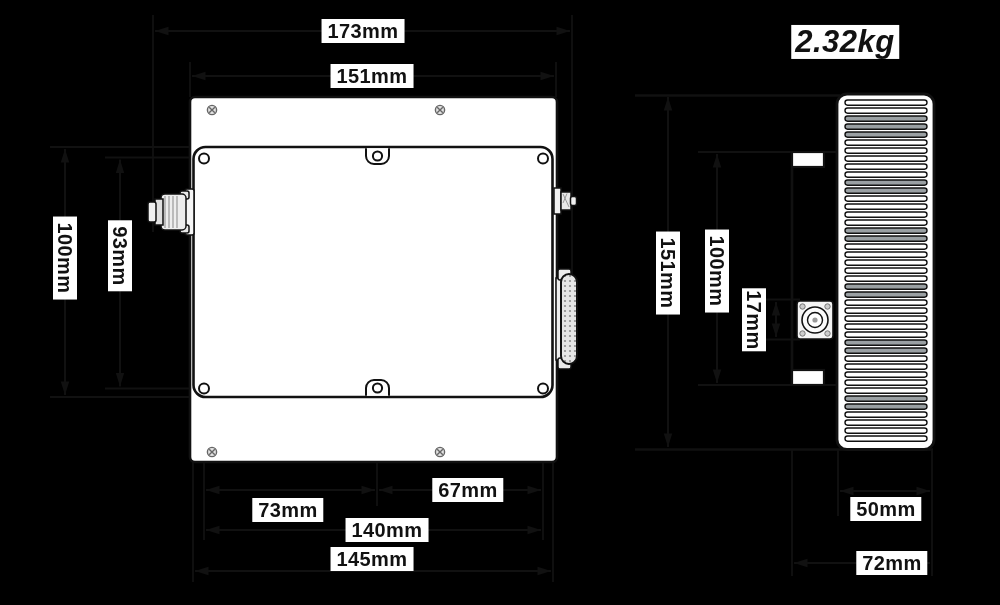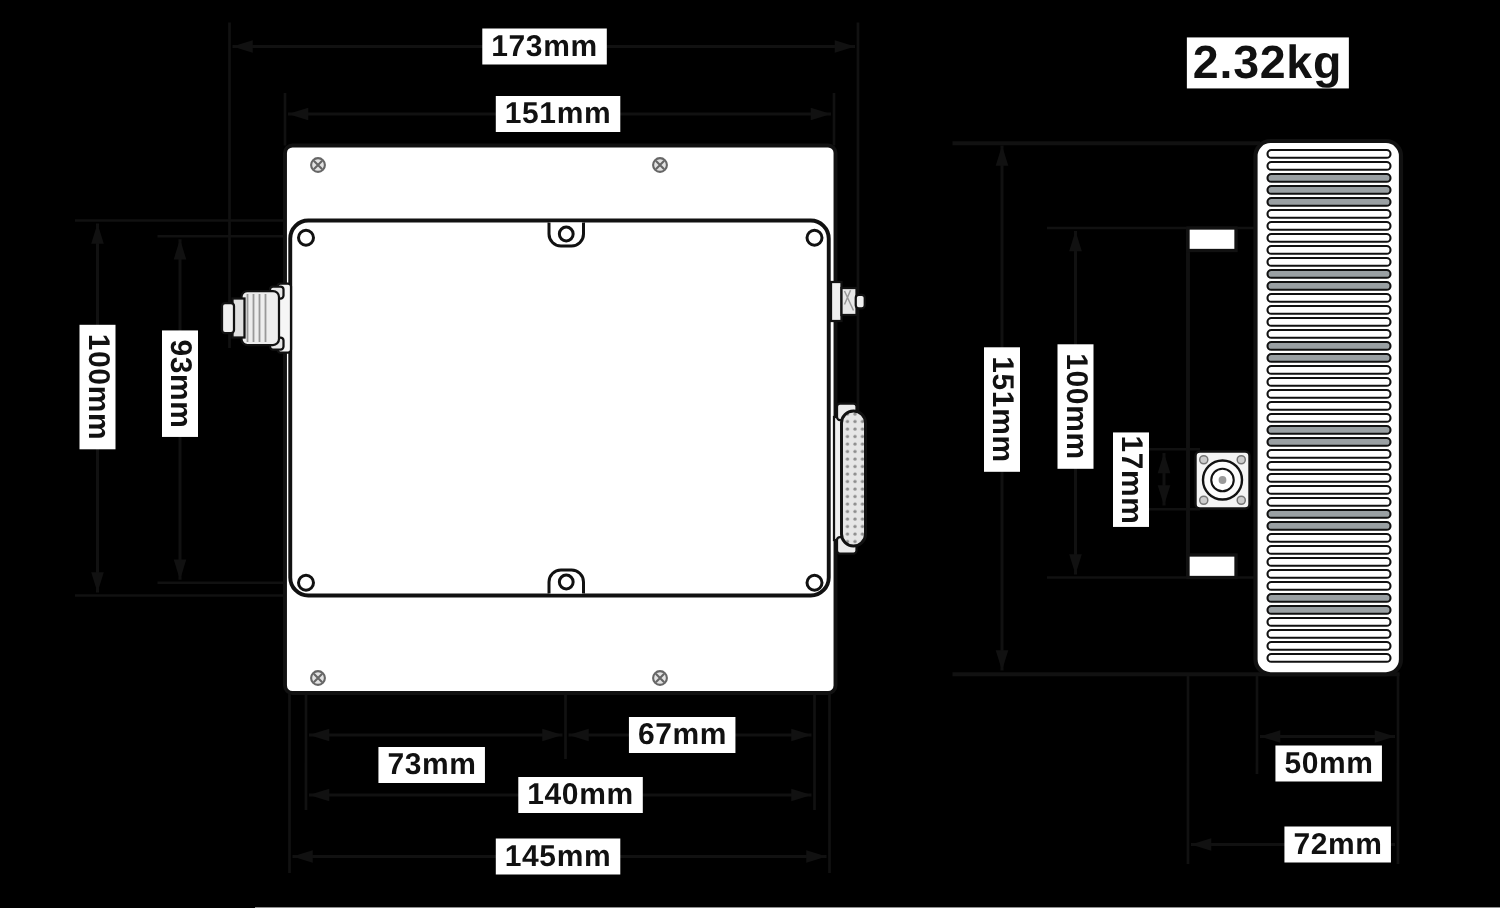--- a/index.html
+++ b/index.html
@@ -7,21 +7,21 @@
     position:relative; width:1000px; height:605px; background:#000000;
     font-family:"Liberation Sans", sans-serif; overflow:hidden;
   }
   .canvas svg { position:absolute; left:0; top:0; }
   .dim {
     position:absolute; transform:translate(-50%,-50%);
     font:bold 20px/1.1 "Liberation Sans", sans-serif; color:#111;
     background:#fff; padding:1px 6px; white-space:nowrap; letter-spacing:.4px;
   }
   .dim.v { transform:translate(-50%,-50%) rotate(90deg); }
-  .dim.weight { font-size:31px; letter-spacing:.5px; padding:0 4px; }
+  .dim.weight { font-size:31px; letter-spacing:.5px; padding:0 4px;font-style:italic; }
 </style>
 </head>
 <body>
 
 <div class="canvas">
 
   <svg width="1000" height="605" viewBox="0 0 1000 605">
     <defs>
       <marker id="mE" markerWidth="16" markerHeight="10" refX="14" refY="5" orient="auto" markerUnits="userSpaceOnUse">
         <path d="M0.5,0.8 L14,5 L0.5,9.2 Z" fill="#111"></path>
@@ -212,23 +212,23 @@
         <path d="M794,563 H930" marker-start="url(#mS)" marker-end="url(#mE)"></path>
       </g>
     </g>
   </svg>
 
   <span class="dim" style="left:363px; top:31px">173mm</span>
   <span class="dim" style="left:372px; top:76px">151mm</span>
   <span class="dim v" style="left:65px;  top:258px">100mm</span>
   <span class="dim v" style="left:120px; top:256px">93mm</span>
   <span class="dim" style="left:288px; top:510px">73mm</span>
-  <span class="dim" style="left:455px; top:490px">67mm</span>
+  <span class="dim" style="left:468px; top:490px">67mm</span>
   <span class="dim" style="left:387px; top:530px">140mm</span>
-  <span class="dim" style="left:372px; top:571px">145mm</span>
+  <span class="dim" style="left:372px; top:559px">145mm</span>
 
   <span class="dim weight" style="left:845px; top:42px">2.32kg</span>
   <span class="dim v" style="left:668px; top:273px">151mm</span>
   <span class="dim v" style="left:717px; top:271px">100mm</span>
   <span class="dim v" style="left:754px; top:320px; padding:1px 2px">17mm</span>
   <span class="dim" style="left:886px; top:509px">50mm</span>
   <span class="dim" style="left:892px; top:563px">72mm</span>
 </div>
 
 </body></html>

